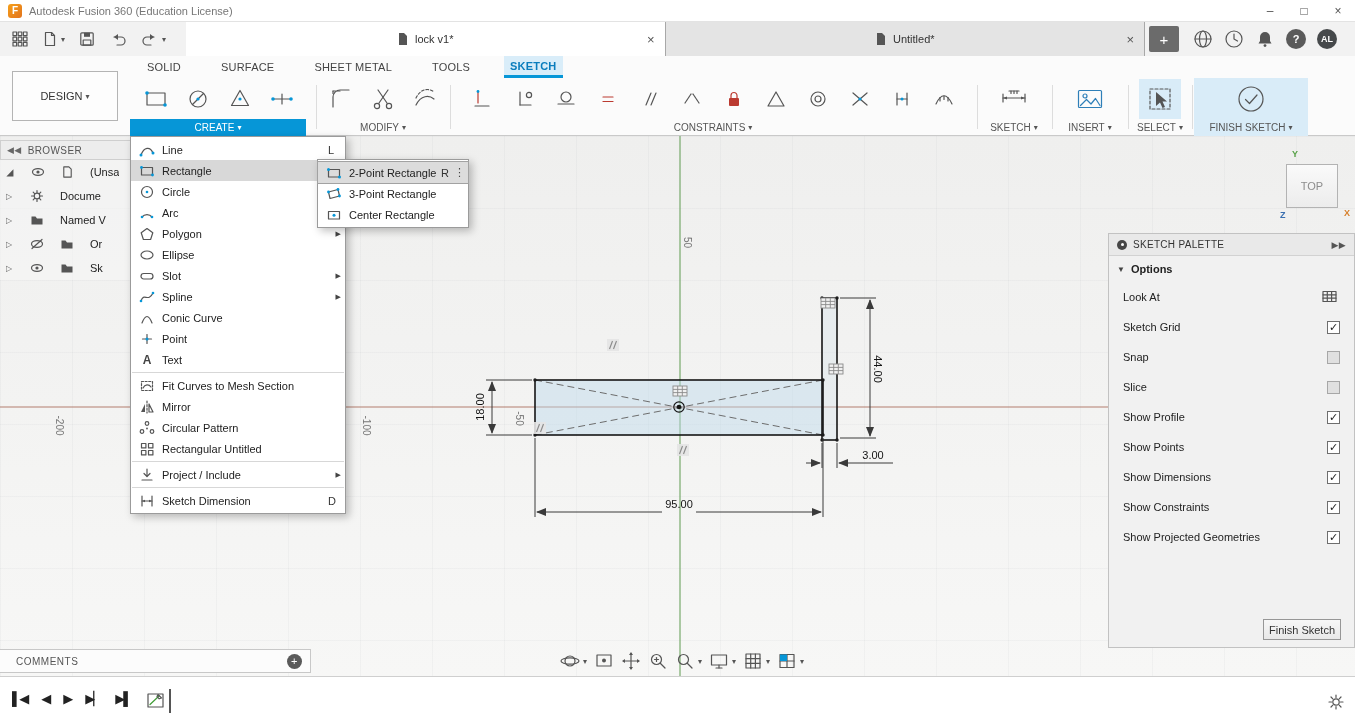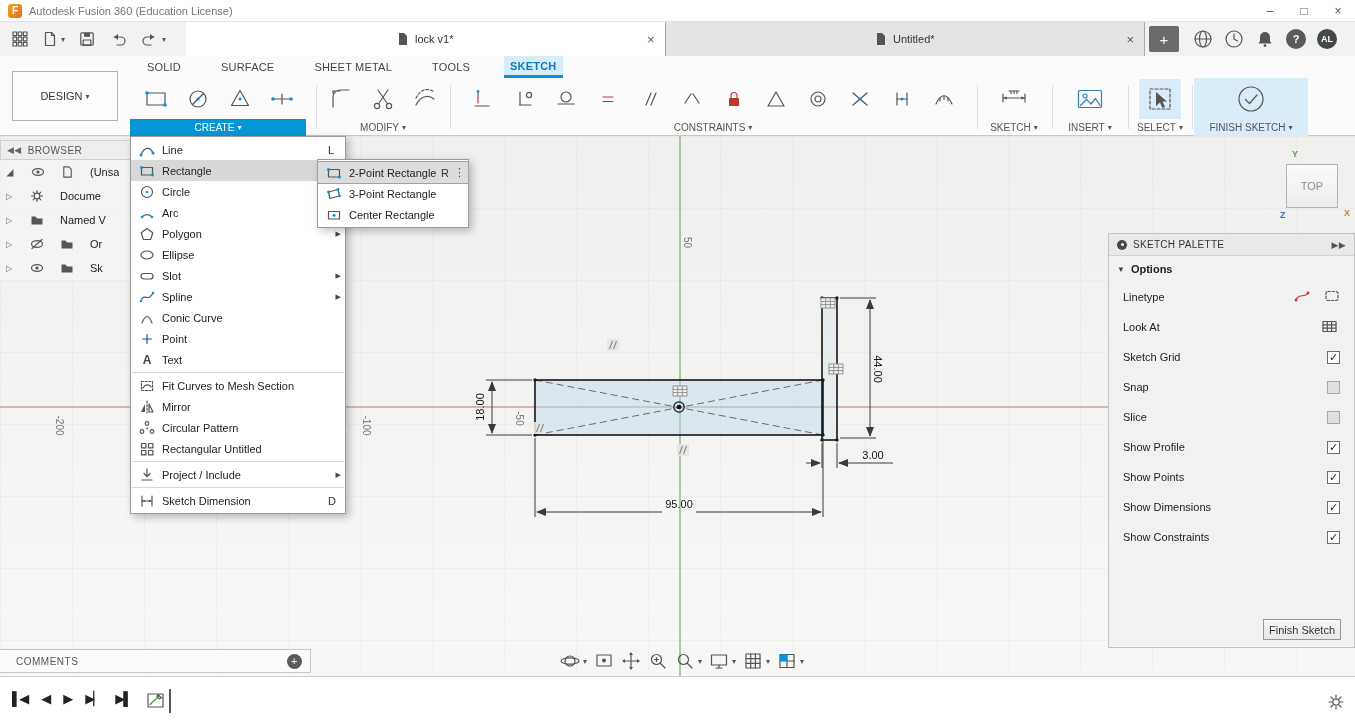--- a/index.html
+++ b/index.html
@@ -845,32 +845,20 @@
       </span>
     <span>SKETCH PALETTE</span>
     <span class="sp"></span>
     <span style="font-size:9px;color:#555">▶▶</span>
   </div>
   <div id="pal-opts">
     <span style="font-size:8px;color:#444">▼</span>
     <span>Options</span>
   </div>
   <div class="prow">
-    <span>Linetype</span>
-      <span class="sp"></span>
-    <span style="margin-right:14px"><svg class="ic" width="16" height="14" viewBox="0 0 16 14">
-          <path class="sr" d="M2 11C6 3 10 10 14 4"></path>
-          <circle class="fr" cx="2" cy="11" r="1.4"></circle>
-          <circle class="fr" cx="14" cy="4" r="1.4"></circle>
-        </svg></span>
-    <span><svg class="ic" width="16" height="14" viewBox="0 0 16 14">
-          <rect x="2" y="2.5" width="12" height="9" rx="2" stroke-dasharray="2.4 1.8" stroke="#8a7a4a"></rect>
-        </svg></span>
-  </div>
-  <div class="prow">
     <span>Look At</span>
       <span class="sp"></span>
     <span style="margin-right:2px"><svg class="ic" width="17" height="15" viewBox="0 0 17 15">
           <rect x="2" y="2.5" width="13" height="10"></rect>
           <line x1="2" y1="5.8" x2="15" y2="5.8"></line>
           <line x1="2" y1="9.2" x2="15" y2="9.2"></line>
           <line x1="6.3" y1="2.5" x2="6.3" y2="12.5"></line>
           <line x1="10.6" y1="2.5" x2="10.6" y2="12.5"></line>
         </svg></span>
   </div>
@@ -902,20 +890,25 @@
   <div class="prow">
     <span>Show Dimensions</span>
       <span class="sp"></span>
     <span class="cb checked"></span>
   </div>
   <div class="prow">
     <span>Show Constraints</span>
       <span class="sp"></span>
     <span class="cb checked"></span>
   </div>
+  <div class="prow">
+    <span>Show Projected Geometries</span>
+      <span class="sp"></span>
+    <span class="cb checked"></span>
+  </div>
   <div id="finish-btn">Finish Sketch</div>
 </div>
 
 <div id="comments">
   <span>COMMENTS</span>
   <span class="sp"></span>
   <span id="cmt-add">+</span>
 </div>
 
 <div id="navbar">

